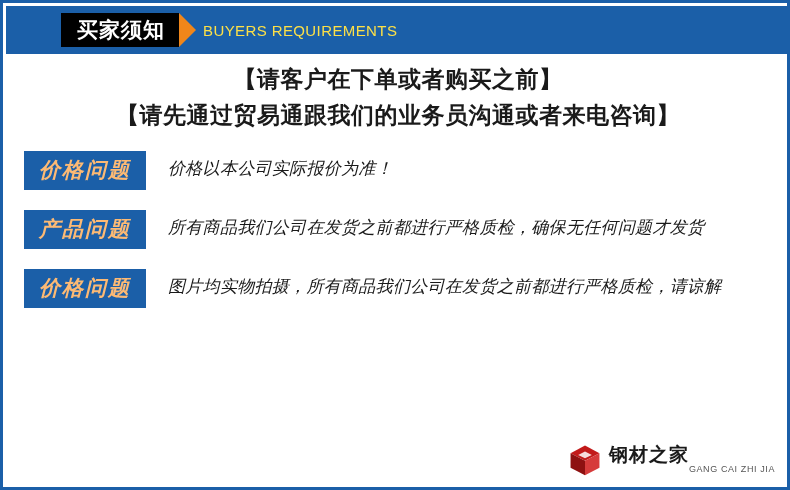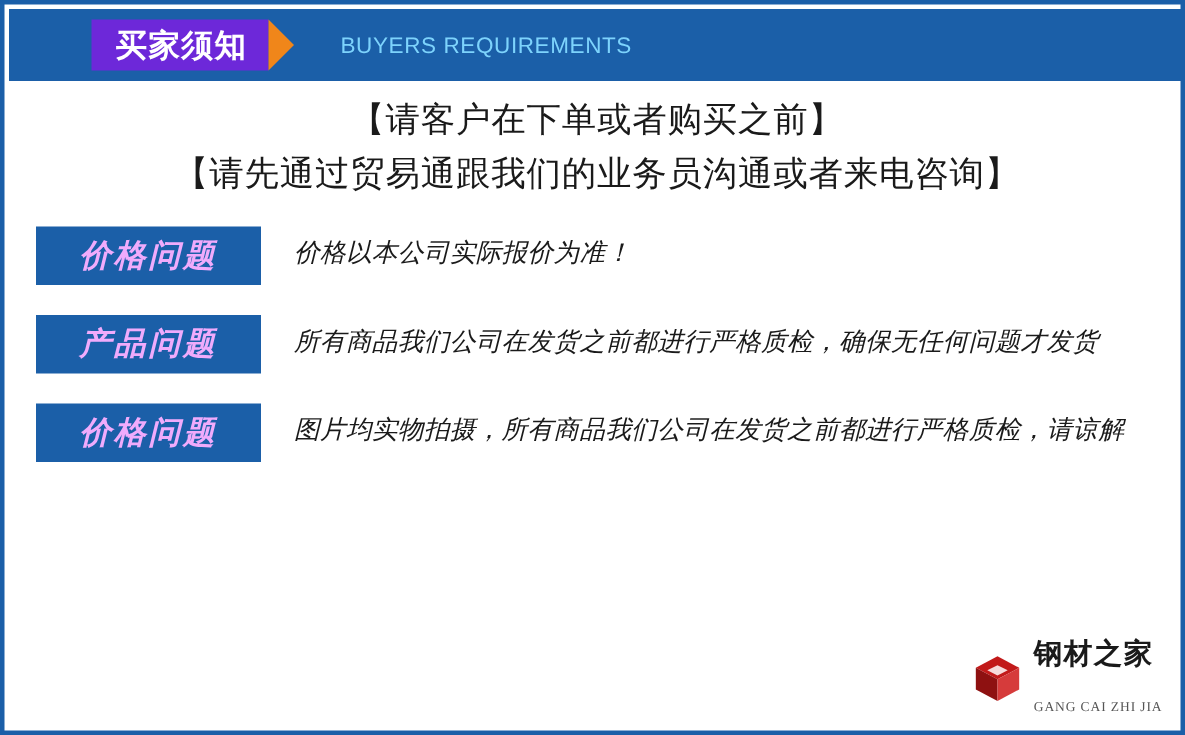--- a/index.html
+++ b/index.html
@@ -30,21 +30,21 @@
     width: 784px;
     height: 48px;
     background: #1b5fa8;
     display: flex;
     align-items: center;
   }
   .header-tag {
     position: relative;
     margin-left: 55px;
     height: 34px;
-    background: #6d28d9;
+    background: #000000;
     display: flex;
     align-items: center;
     padding: 0 14px 0 16px;
   }
   .header-tag-text {
     color: #ffffff;
     font-size: 21px;
     font-weight: bold;
     letter-spacing: 1px;
     white-space: nowrap;
@@ -54,62 +54,62 @@
     position: absolute;
     right: -17px;
     top: 0;
     width: 0;
     height: 0;
     border-top: 17px solid transparent;
     border-bottom: 17px solid transparent;
     border-left: 17px solid #f0861a;
   }
   .header-sub {
-    color: #7dd3fc;
+    color: #fde047;
     font-size: 15px;
-    margin-left: 48px;
+    margin-left: 24px;
     letter-spacing: 0.4px;
     white-space: nowrap;
     text-align: center;
   }
 
   
   .titles {
     position: absolute;
     left: 3px;
     top: 58px;
     width: 784px;
     text-align: center;
   }
   .title-line {
     font-size: 23px;
-    font-weight: normal;
+    font-weight: bold;
     color: #1a1a1a;
     line-height: 36px;
     letter-spacing: 0.5px;
   }
 
   
   .rows {
     position: absolute;
     left: 3px;
     top: 148px;
     width: 784px;
   }
   .row {
     display: flex;
     align-items: flex-start;
     margin-bottom: 20px;
   }
   .label {
     flex: 0 0 auto;
-    width: 150px;
+    width: 122px;
     margin-left: 18px;
     background: #1b5fa8;
-    color: #f0abfc;
+    color: #fdba74;
     font-size: 21px;
     font-weight: bold;
     font-style: italic;
     letter-spacing: 2px;
     text-align: center;
     padding: 5px 0 6px 0;
     box-sizing: border-box;
   }
   .content {
     flex: 1 1 auto;
@@ -133,23 +133,22 @@
     background: transparent;
   }
   .logo-mark {
     width: 34px;
     height: 34px;
     margin-right: 7px;
     flex: 0 0 auto;
   }
   .logo-texts {
     display: flex;
-    flex-direction: column;
+    flex-direction: row;
     justify-content: center;
-    font-family: Liberation Serif, serif;
   }
   .logo-cn {
     font-size: 19px;
     font-weight: bold;
     color: #1a1a1a;
     letter-spacing: 1px;
     line-height: 20px;
   }
   .logo-en {
     font-size: 9px;

